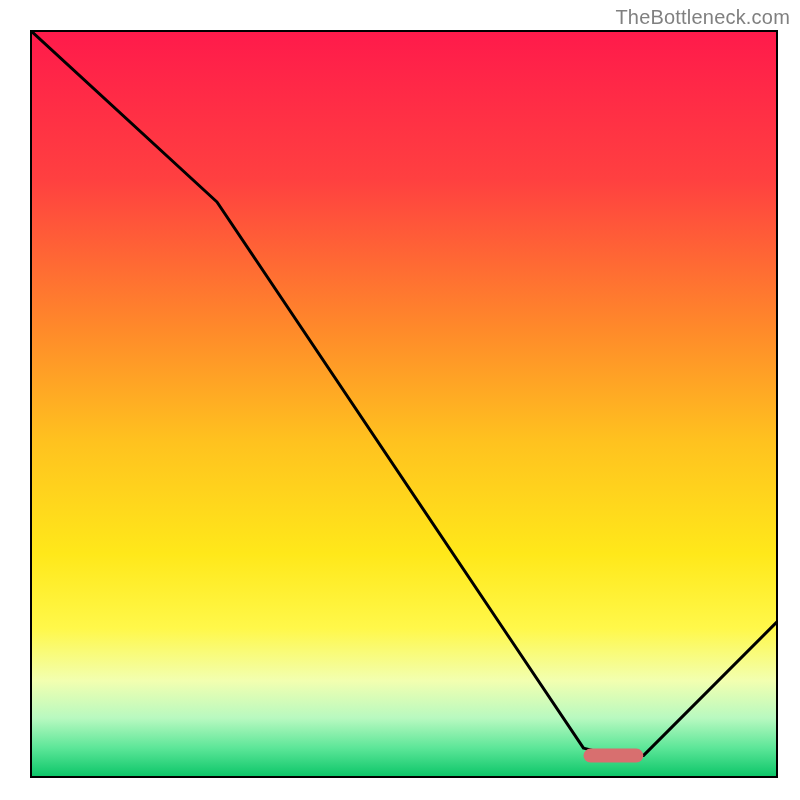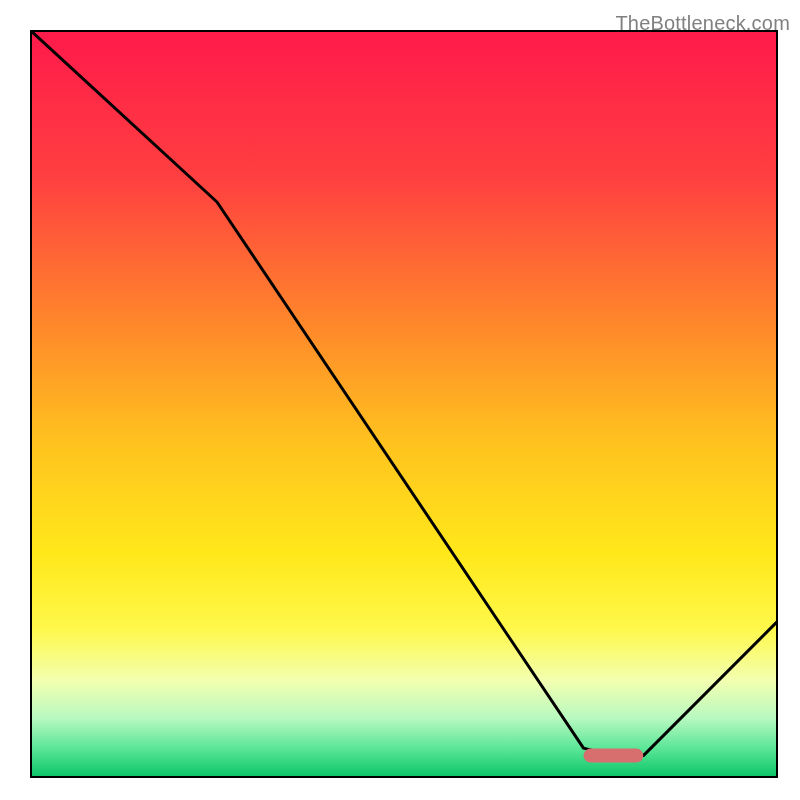--- a/index.html
+++ b/index.html
@@ -5,21 +5,21 @@
   * { margin: 0; padding: 0; box-sizing: border-box; }
   body {
     width: 800px;
     height: 800px;
     background: #fff;
     position: relative;
     font-family: Arial, sans-serif;
   }
   .attribution {
     position: absolute;
-    top: 12px;
+    top: 6px;
     right: 10px;
     font-size: 20px;
     color: #808080;
     font-weight: 500;
     letter-spacing: 0.2px;
   }
   .chart-wrap {
     position: absolute;
     left: 30px;
     top: 30px;

